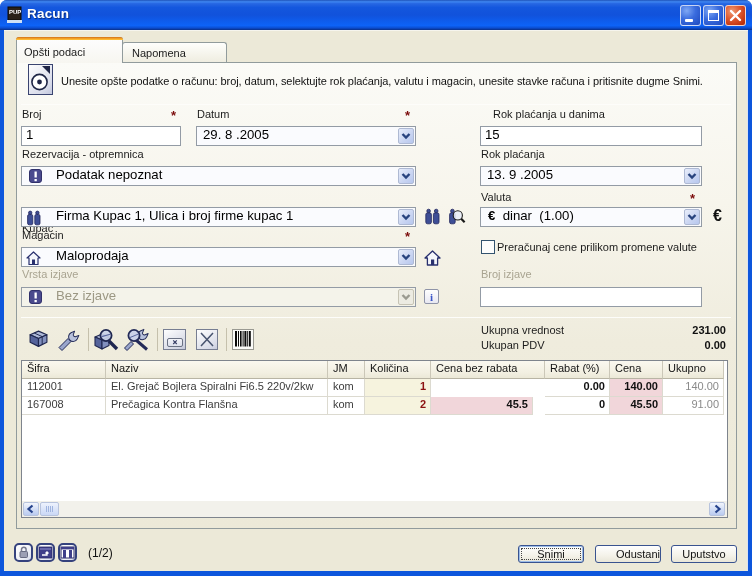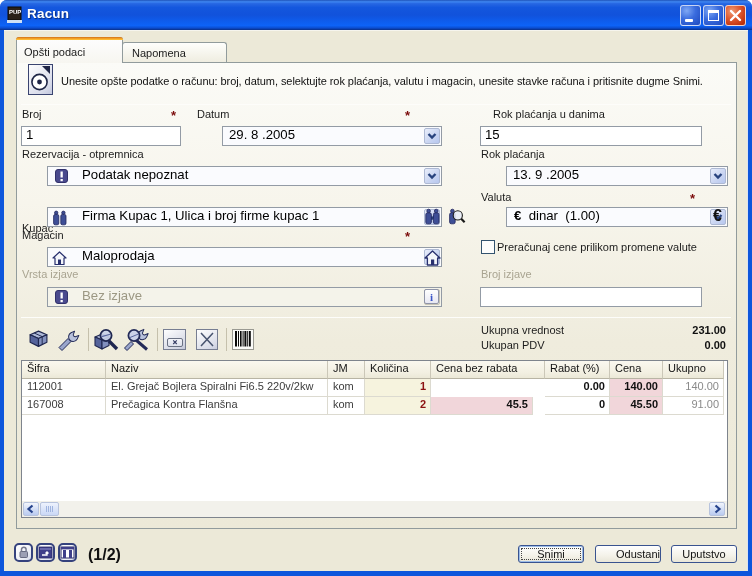--- a/index.html
+++ b/index.html
@@ -37,21 +37,21 @@
     border:1px solid #919B9C; z-index:2;
     background:linear-gradient(180deg,#FBFBF7 0%,#F7F5EC 30%,#EFECDD 60%,#ECE9D8 100%); }
   
   .lbl { position:absolute; font-size:11px; color:#1c1c1c; white-space:nowrap; }
   .lbl.dis { color:#A9A491; }
   .star { position:absolute; color:#7B0B0B; font-size:13px; font-weight:bold; }
   .fld { position:absolute; height:20px; border:1px solid #939BA5; background:#fff;
     font-size:13.2px; color:#000; }
   .fld .txt { position:absolute; left:4px; top:0px; white-space:nowrap; }
   .combo .txt { left:34px; }
-  .fld.combo { background:#FAFBFE;margin-left:26px; }
+  .fld.combo { background:#FAFBFE; }
   .fld.combo.dis2 { background:#F4F3EA; }
   .drop { position:absolute; right:1px; top:1px; width:16px; height:16px; border-radius:2px;
     background:linear-gradient(135deg,#E9EEFB 0%,#CBD6F2 55%,#B7C7EE 100%);
     border:1px solid #AEB9D3; }
   .fld.dis2 { background:#F4F3EA; }
   .fld.dis2 .txt { color:#9C9884; }
   .drop.ddis { background:#ECEBE2; border-color:#C6C3B4; }
   .ficon { position:absolute; left:7px; top:2px; }
   .sep-h { position:absolute; height:1px; background:#B9B39C; border-bottom:1px solid #FDFDFA; }
   .vsep { position:absolute; width:1px; background:#C5C0AC; }
@@ -75,21 +75,21 @@
   
   #hscroll { position:absolute; left:0px; bottom:0px; width:705px; height:16px;
     background:#F2F1EB; }
   .sbtn { position:absolute; top:1px; width:16px; height:14px; border-radius:2px;
     background:linear-gradient(#F2F5FC,#CFDBF5 60%,#BACBf0); border:1px solid #B7C3DD; }
   #sthumb { position:absolute; left:18px; top:1px; width:19px; height:14px; border-radius:2px;
     background:linear-gradient(#EDF2FD,#CAD8F6); border:1px solid #B7C3DD; }
   
   .bicon { position:absolute; top:513px; width:19px; height:19px; border-radius:5px;
     border:2px solid #35427D; background:linear-gradient(135deg,#FFFFFF,#EBEDF5 70%,#D6DAEA); }
-  #pager { position:absolute; left:84px; top:516px; font-size:16px; font-weight:bold; color:#111; }
+  #pager { position:absolute; left:84px; top:516px; font-size:12px; font-weight:normal; color:#111; }
   .pbtn { position:absolute; top:515px; width:66px; height:18px; border-radius:3px;
     border:1px solid #39538F; background:linear-gradient(#FEFEFE,#F4F2E9 60%,#E9E6D8);
     font-size:11px; color:#111; text-align:center; padding-top:2px; }
   #bsnimi { left:514px; box-shadow:0 0 0 1px #9DBDE8 inset; }
   #bsnimi:after { content:""; position:absolute; left:2px; top:2px; right:2px; bottom:2px;
     border:1px dotted #444; }
 </style></head>
 <body>
 <div id="win">
   <div id="titlebar">

